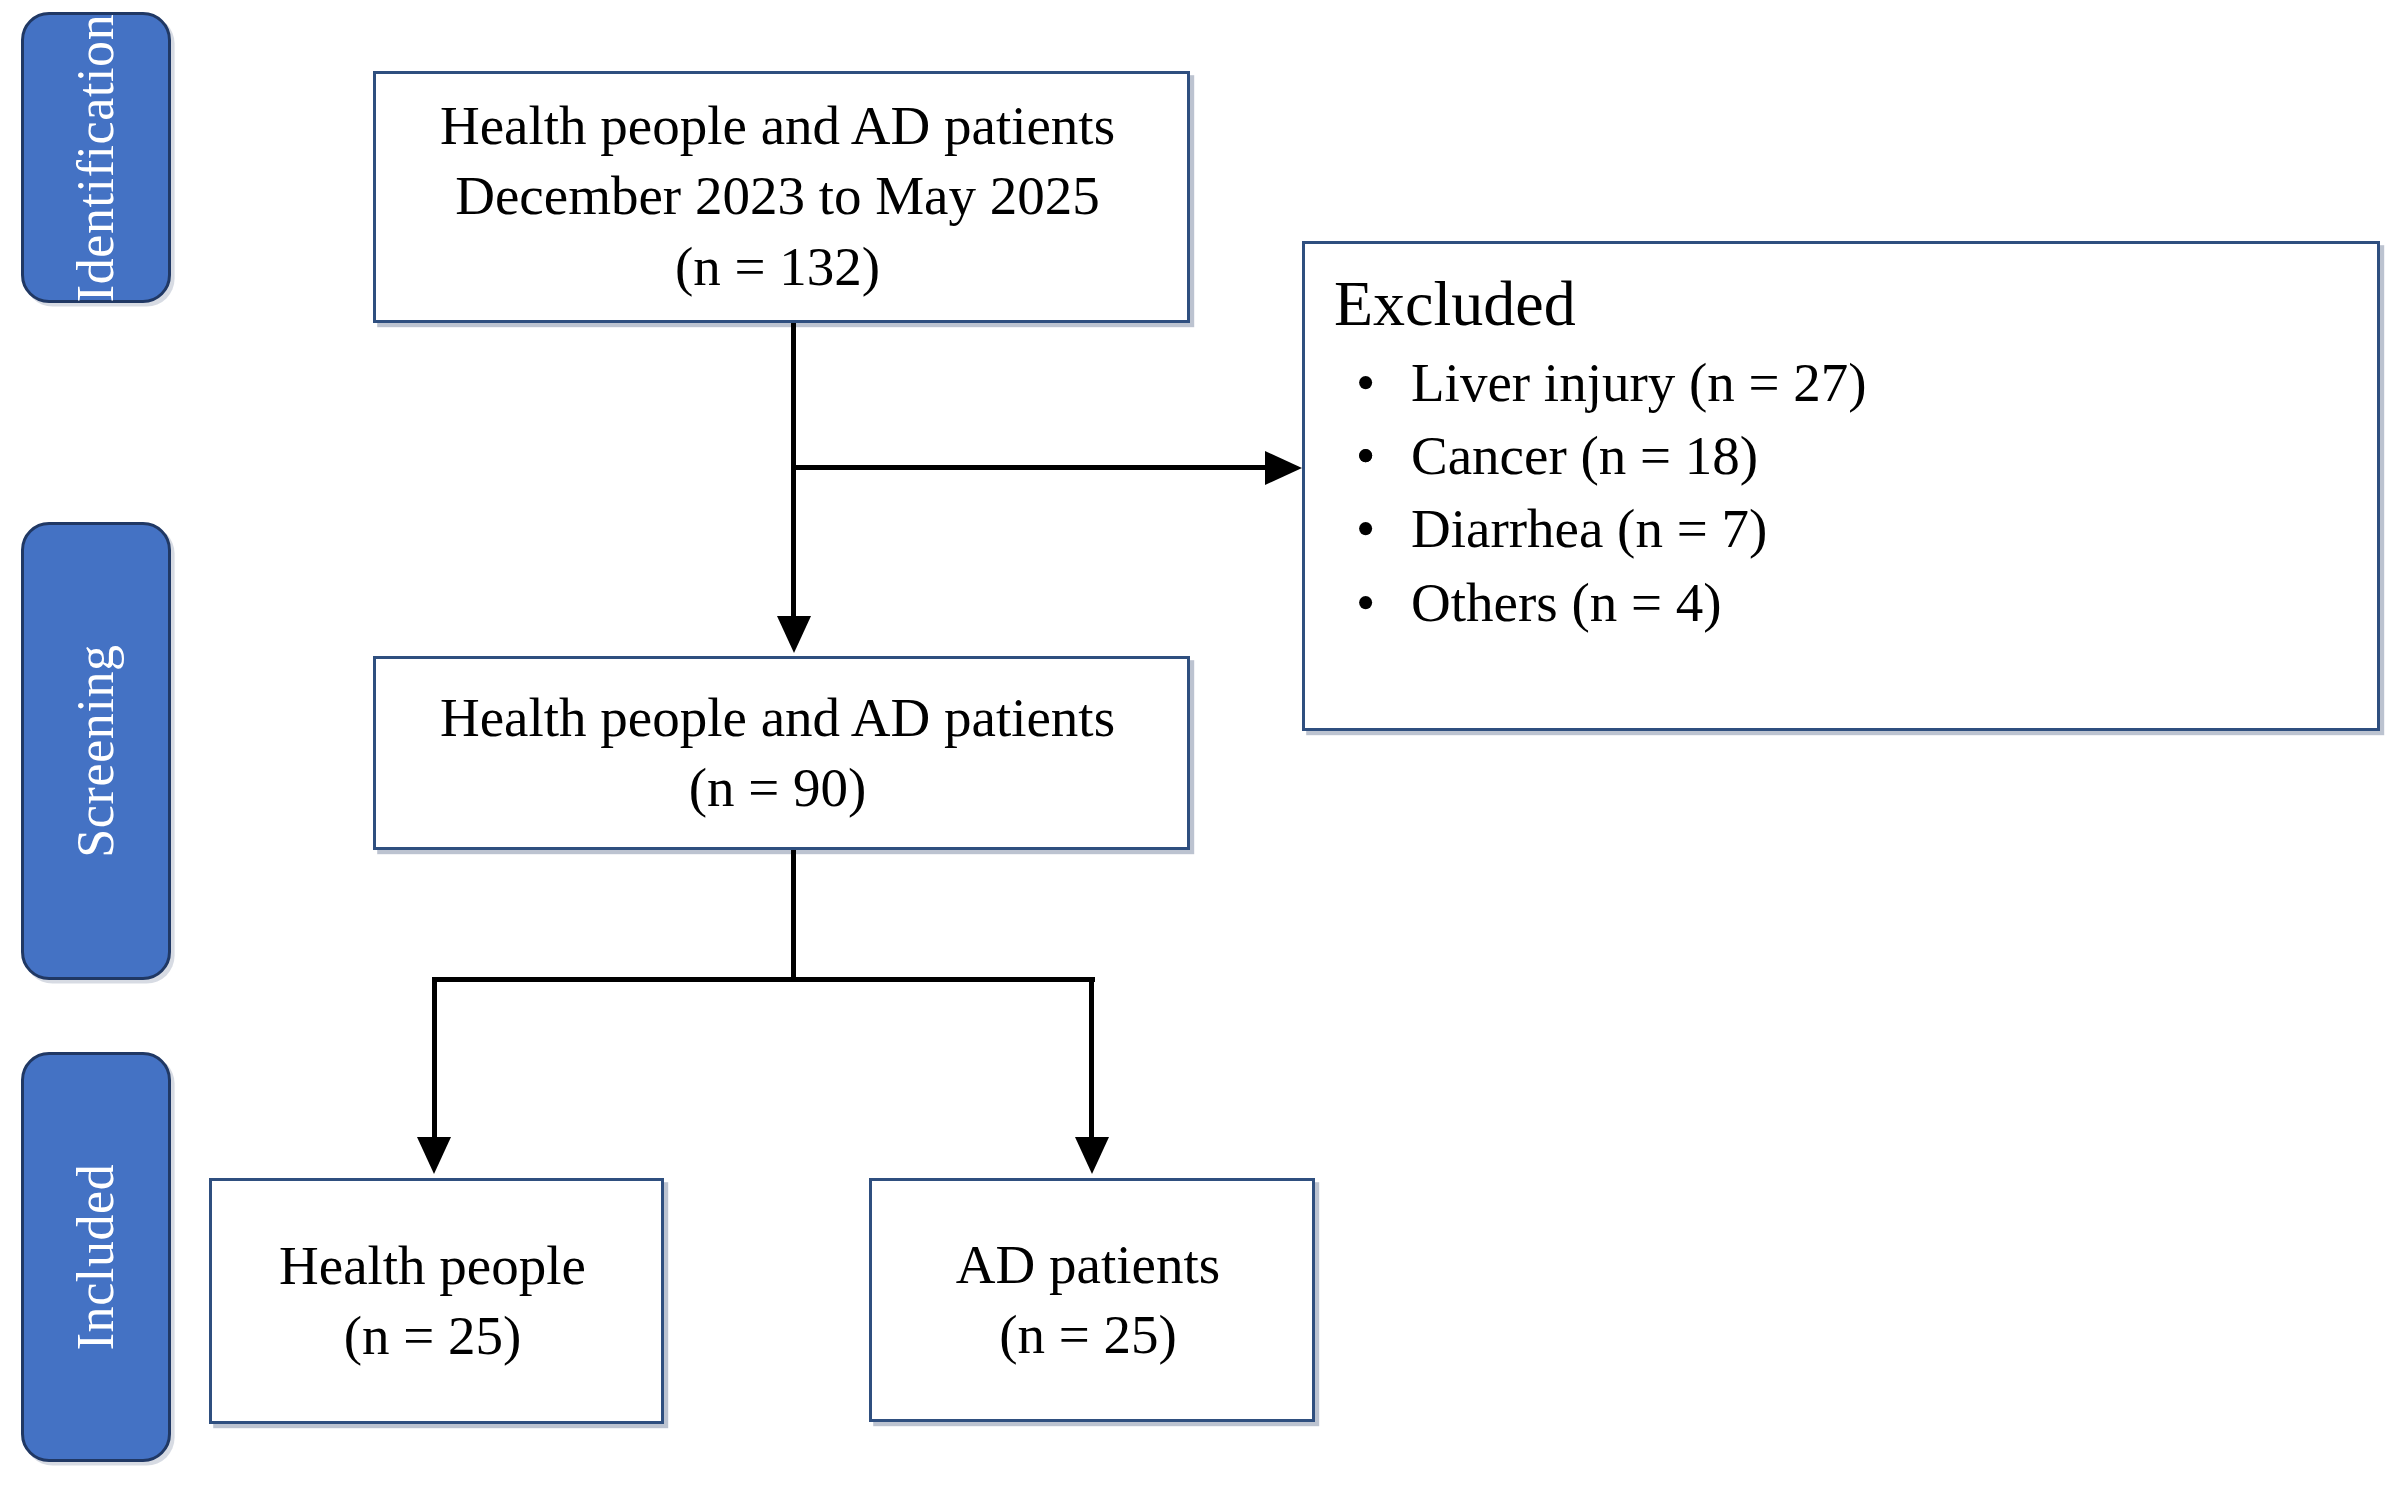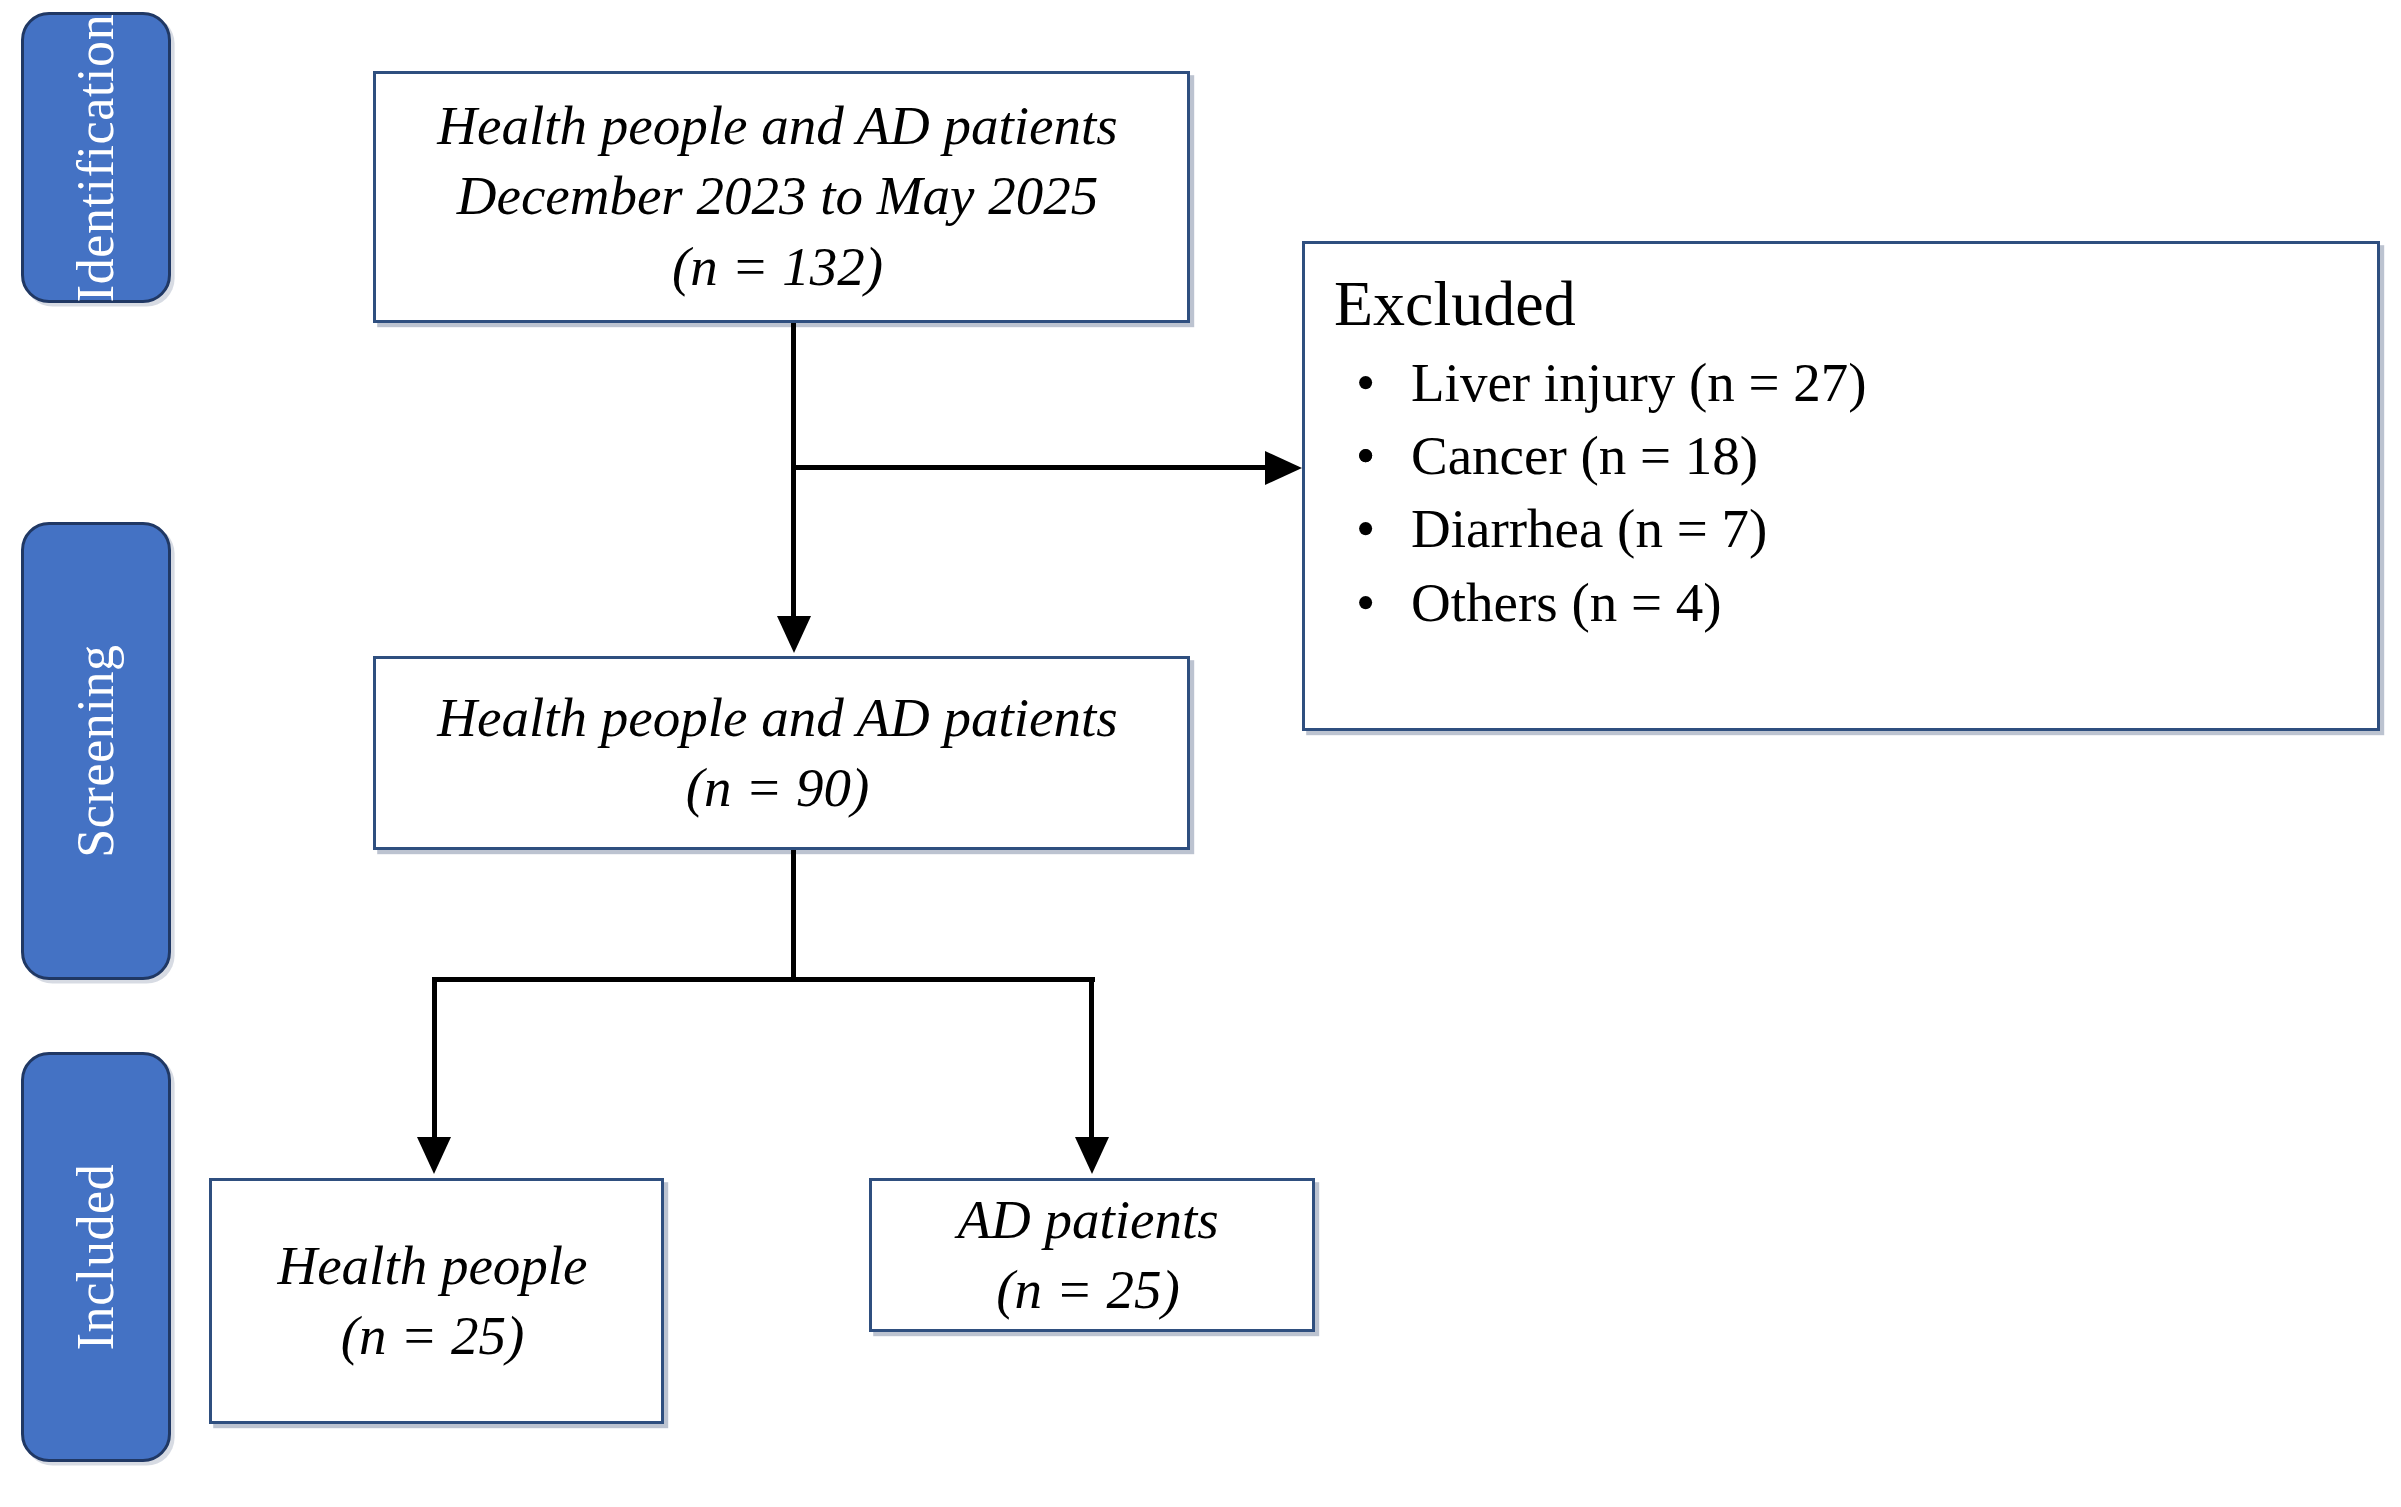--- a/index.html
+++ b/index.html
@@ -48,21 +48,20 @@
   .flow-box .box-text {
     position: absolute;
     left: 0; right: 8px;
     top: 50%;
     transform: translateY(-50%);
     text-align: center;
     color: #000000;
     font-size: 55px;
     line-height: 1.28;
     padding: 0 21px;
-    font-style: italic;
   }
   .flow-box .box-text .tline { display: block; }
 
   
   .excluded-body {
     position: absolute;
     left: 29px;
     top: 20.5px;
     right: 12px;
   }
@@ -177,21 +176,21 @@
     </div>
   </div>
 
   <div class="flow-box" style="left:209px; top:1178px; width:455px; height:246px;">
     <div class="box-text">
       <span class="tline">Health people</span>
       <span class="tline">(n = 25)</span>
     </div>
   </div>
 
-  <div class="flow-box" style="left:869px; top:1178px; width:446px; height:154px;">
+  <div class="flow-box" style="left:869px; top:1178px; width:446px; height:244px;">
     <div class="box-text">
       <span class="tline">AD patients</span>
       <span class="tline">(n = 25)</span>
     </div>
   </div>
 
   <div class="vline" style="left:791px; top:323px; height:295px;"></div>
   <div class="arrow-down" style="left:777px; top:616px;"></div>
 
   <div class="hline" style="left:791px; top:465px; width:476px;"></div>

